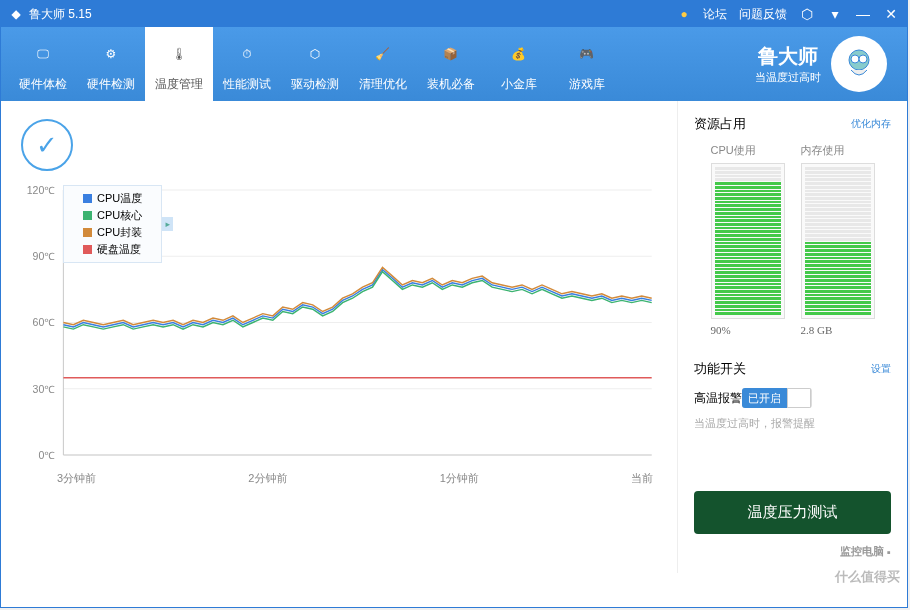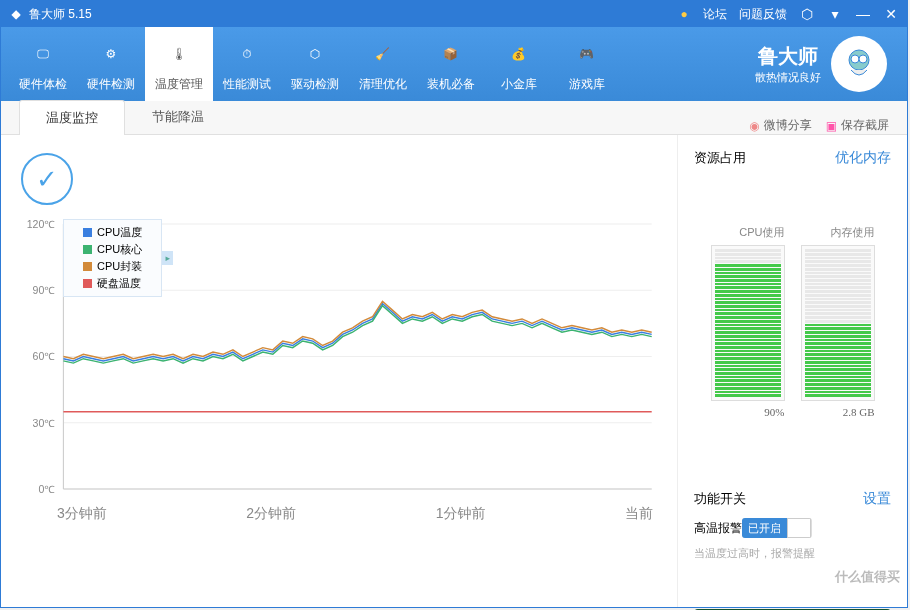--- a/index.html
+++ b/index.html
@@ -23,40 +23,40 @@
 .brand-avatar { width: 56px; height: 56px; border-radius: 50%; background: #fff; display: flex; align-items: center; justify-content: center; }
 
 .tabbar { height: 34px; background: #f7f7f7; border-bottom: 1px solid #e0e0e0; display: flex; align-items: flex-end; padding-left: 18px; }
 .tab { padding: 8px 26px; font-size: 13px; color: #555; cursor: pointer; border: 1px solid transparent; border-bottom: none; }
 .tab.active { background: #fff; border-color: #e0e0e0; color: #333; border-radius: 3px 3px 0 0; position: relative; top: 1px; }
 .tabbar-right { margin-left: auto; display: flex; align-items: center; gap: 14px; padding-right: 18px; font-size: 12px; color: #666; }
 .tabbar-right span { cursor: pointer; display: flex; align-items: center; gap: 4px; }
 
 .content { display: flex; height: 472px; }
 .main { flex: 1; padding: 18px 20px 8px 20px; }
-.sidebar { width: 230px; border-left: 1px solid #eee; padding: 14px 16px; display: flex; flex-direction: column; gap: 48px; }
+.sidebar { width: 230px; border-left: 1px solid #eee; padding: 14px 16px; display: flex; flex-direction: column; }
 
 .status-row { display: flex; align-items: center; gap: 14px; margin-bottom: 14px; }
 .status-circle { width: 52px; height: 52px; border: 2px solid #4aa3e8; border-radius: 50%; display: flex; align-items: center; justify-content: center; color: #4aa3e8; font-size: 26px; }
 .status-text h2 { font-size: 17px; color: #333; font-weight: normal; margin-bottom: 5px; }
 .temps { font-size: 12px; color: #999; }
 .temps b { color: #2e8bd8; font-weight: normal; margin-right: 10px; }
 
 .chart { position: relative; height: 308px; margin-top: 6px; }
 .legend { position: absolute; left: 42px; top: 0; background: #fafcfe; border: 1px solid #d8e6f4; padding: 4px 8px; font-size: 11px; z-index: 2; }
 .legend-item { display: flex; align-items: center; gap: 5px; padding: 1px 11px; }
 .legend-sw { width: 9px; height: 9px; }
 .legend-arrow { position: absolute; right: -12px; top: 50%; transform: translateY(-50%); width: 11px; height: 14px; background: #cfe4f7; display: flex; align-items: center; justify-content: center; font-size: 9px; color: #5a9; cursor: pointer; }
 .chart-svg { width: 100%; height: 280px; }
-.xaxis { display: flex; justify-content: space-between; font-size: 14px; color: #888; padding: 2px 4px 0 36px; }
+.xaxis { display: flex; justify-content: space-between; font-size: 11px; color: #888; padding: 2px 4px 0 36px; }
 
 .panel-head { display: flex; justify-content: space-between; align-items: center; font-size: 13px; margin-bottom: 10px; }
-.panel-head a { color: #3a8ad8; cursor: pointer; font-size: 14px; }
+.panel-head a { color: #3a8ad8; cursor: pointer; font-size: 10px; }
 .gauges { display: flex; gap: 16px; justify-content: center; }
-.gauge { text-align: right; font-size: 11px; color: #888; }
+.gauge { text-align: left; font-size: 11px; color: #888; }
 .gauge-label { margin-bottom: 5px; }
 .gauge-bar { width: 74px; height: 156px; border: 1px solid #ddd; display: flex; flex-direction: column-reverse; padding: 3px; gap: 1px; background: #fafafa; }
 .gauge-seg { flex: 1; background: #e8e8e8; }
 .gauge-seg.on { background: #44c94a; }
 .gauge-val { margin-top: 5px; color: #666; font-family: Liberation Serif, serif; }
 
 .switch-panel { margin-top: 24px; }
 .switch-row { display: flex; align-items: center; font-size: 12px; margin-top: 10px; }
 .toggle { width: 70px; height: 20px; background: #ddd; border-radius: 3px; display: flex; align-items: center; font-size: 11px; color: #fff; cursor: pointer; overflow: hidden; }
 .toggle-on { background: #3a8ad8; padding: 0 6px; height: 100%; display: flex; align-items: center; }
@@ -120,49 +120,33 @@
         <div class="tool-icon">💰</div>
         <span>小金库</span>
       </div>
       <div class="tool-item">
         <div class="tool-icon">🎮</div>
         <span>游戏库</span>
       </div>
       <div class="brand">
         <div class="brand-text">
           <div class="brand-title">鲁大师</div>
-          <div class="brand-sub">散热情况良好</div>
+          <div class="brand-sub">当温度过高时</div>
         </div>
         <div class="brand-avatar">
           <svg width="44" height="44" viewBox="0 0 44 44">
             <circle cx="22" cy="18" r="10" fill="#8cc" stroke="#3a8ad8"></circle>
             <circle cx="18" cy="17" r="4" fill="#fff" stroke="#3a8ad8"></circle>
             <circle cx="26" cy="17" r="4" fill="#fff" stroke="#3a8ad8"></circle>
             <path d="M14 28 Q22 38 30 28" fill="#eee" stroke="#3a8ad8"></path>
           </svg>
         </div>
       </div>
     </div>
 
-  <div class="tabbar">
-    <div id="tabs" style="display:flex">
-        <div class="tab active">温度监控</div>
-        <div class="tab">节能降温</div>
-      </div>
-    <div class="tabbar-right">
-      <span>
-          <span style="color:#e88">◉</span>
-          <span>微博分享</span>
-        </span>
-      <span>
-          <span style="color:#f5a">▣</span>
-          <span>保存截屏</span>
-        </span>
-    </div>
-  </div>
 
   <div class="content">
     <div class="main">
       <div class="status-row">
         <div class="status-circle">✓</div>
       </div>
 
       <div class="chart">
         <div class="legend" id="legend">
           <div class="legend-arrow">▸</div>

